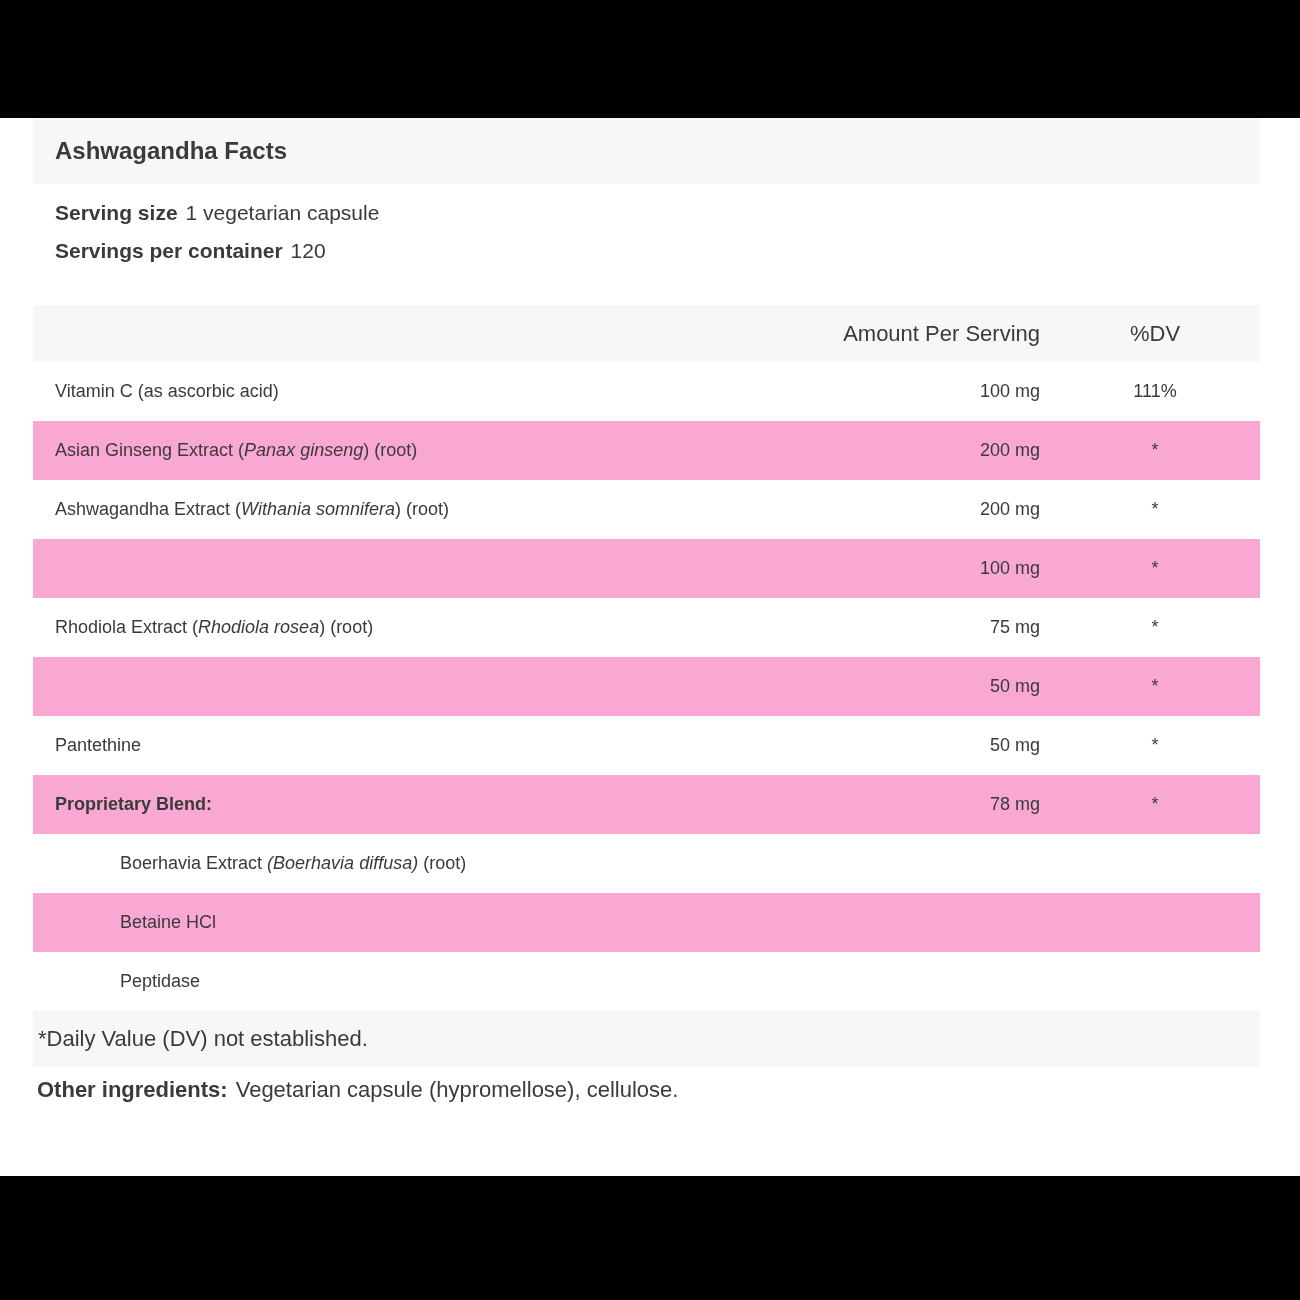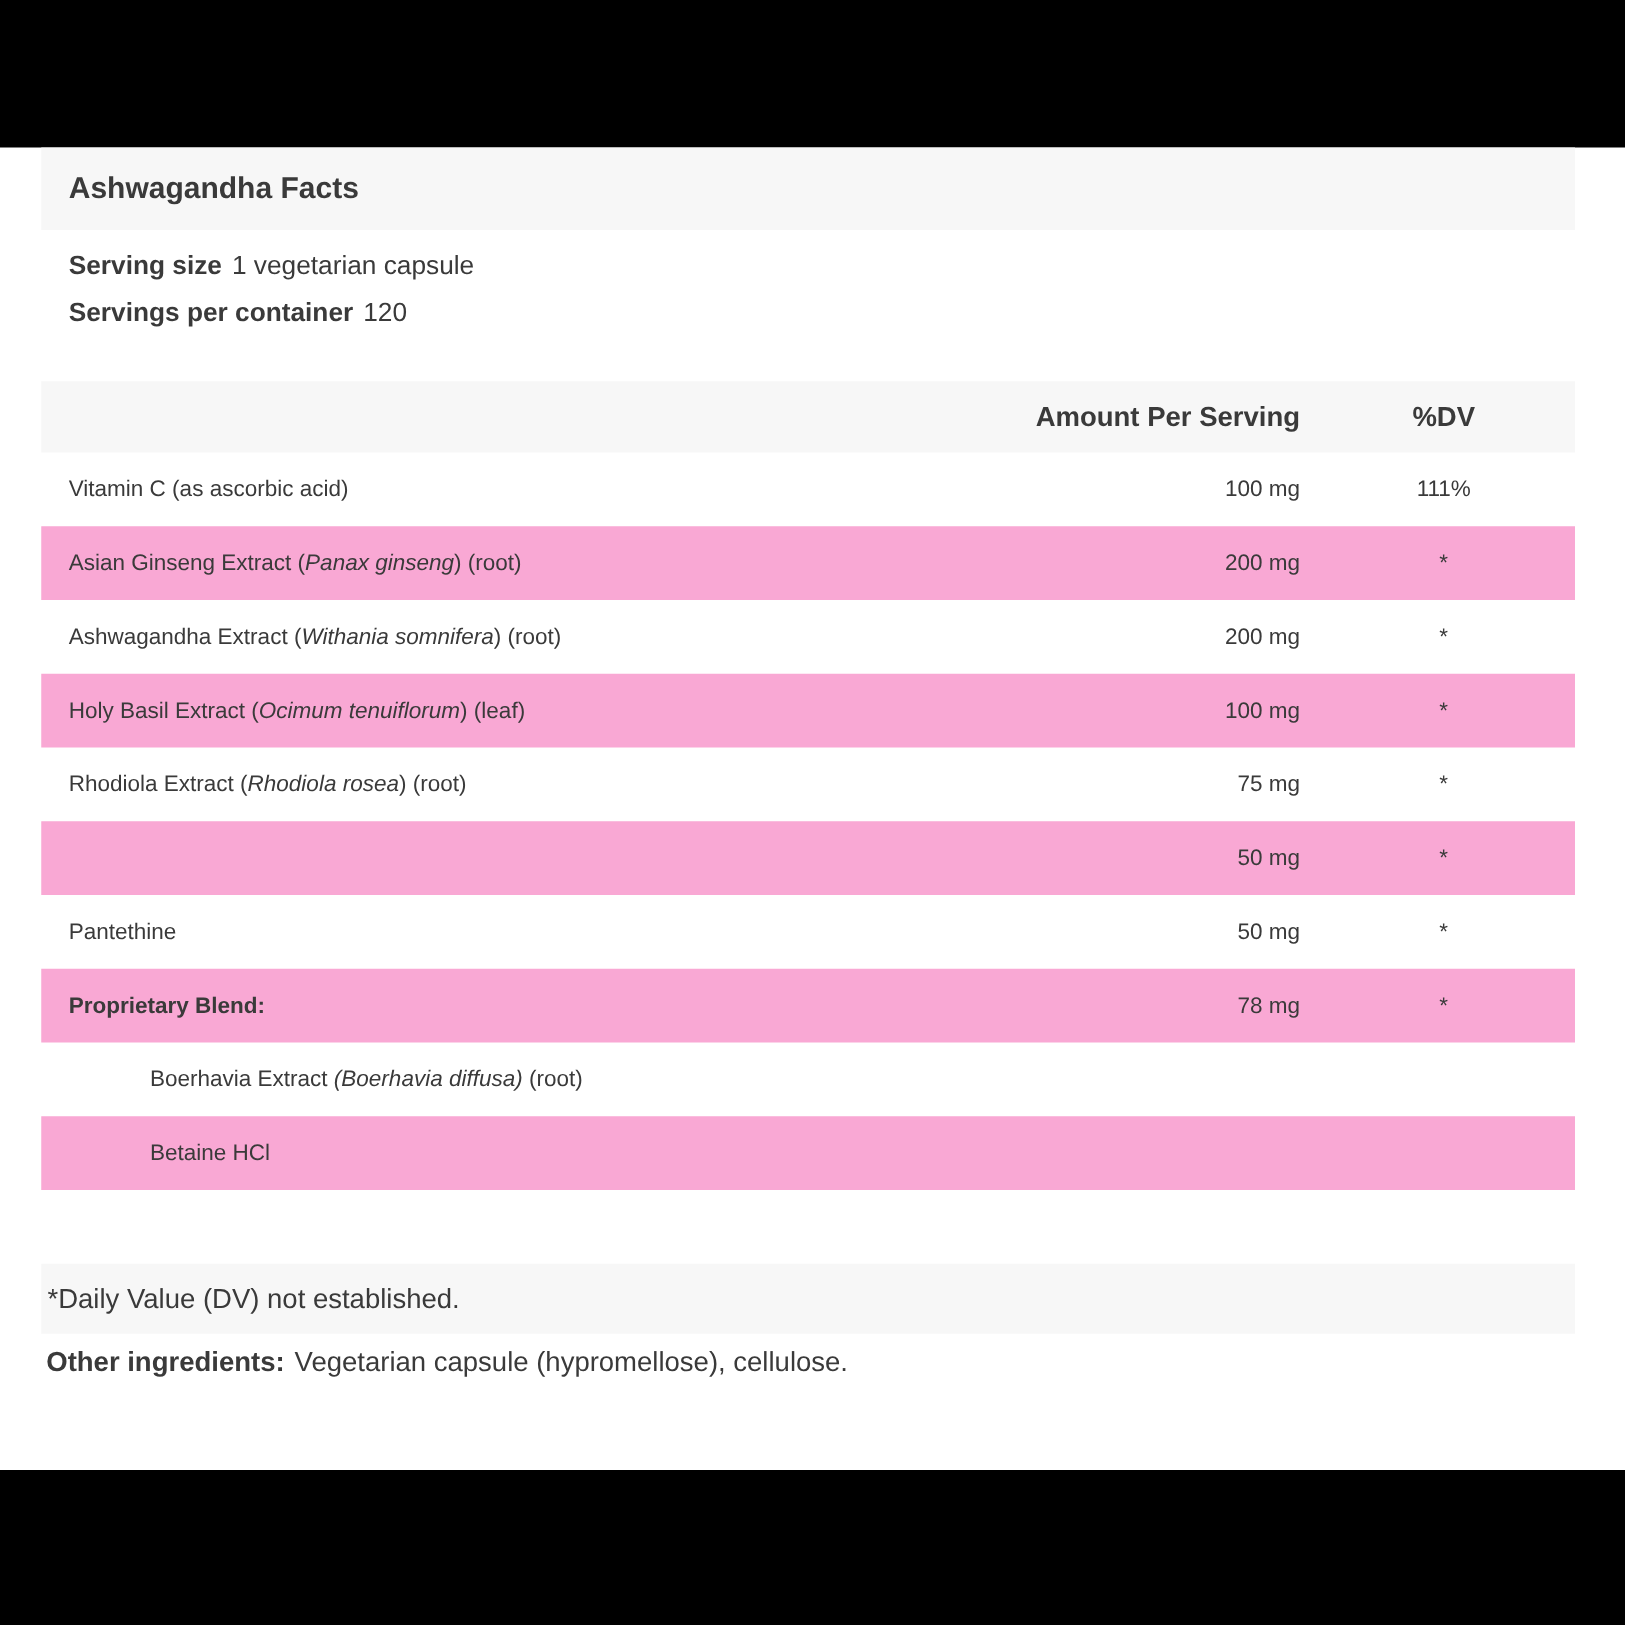--- a/index.html
+++ b/index.html
@@ -24,21 +24,21 @@
   }
   #serv1{top:196px}
   #serv2{top:234px}
   .blabel{font-weight:bold;margin-right:8px}
 
   #headerband{
     position:absolute;left:33px;top:305px;width:1227px;height:57px;
     background:#f7f7f7;
   }
   .hcell{position:absolute;top:0;height:100%;display:flex;align-items:center;
-    font-size:22px;font-weight:bold}
+    font-size:22px;font-weight:normal}
   #amount-header{right:220px;justify-content:flex-end}
   #dv-header{left:972px;width:300px;justify-content:center}
 
   #tablebody{position:absolute;left:33px;top:362px;width:1227px}
   .trow{position:relative;height:59px}
   .trow.shaded{background:#f9a8d4}
   .cell{position:absolute;top:0;height:100%;display:flex;align-items:center;
     font-size:18px;white-space:pre}
   .cell.name{left:22px}
   .cell.name.indent{left:87px}
@@ -90,21 +90,20 @@
       <div class="cell name"><span>Asian Ginseng Extract (</span><i>Panax ginseng</i><span>) (root)</span></div>
       <div class="cell amount">200 mg</div>
       <div class="cell dv">*</div>
     </div>
     <div class="trow">
       <div class="cell name"><span>Ashwagandha Extract (</span><i>Withania somnifera</i><span>) (root)</span></div>
       <div class="cell amount">200 mg</div>
       <div class="cell dv">*</div>
     </div>
     <div class="trow shaded">
-      <div class="cell name"><span>Holy Basil Extract (</span><i>Ocimum tenuiflorum</i><span>) (leaf)</span></div>
       <div class="cell amount">100 mg</div>
       <div class="cell dv">*</div>
     </div>
     <div class="trow">
       <div class="cell name"><span>Rhodiola Extract (</span><i>Rhodiola rosea</i><span>) (root)</span></div>
       <div class="cell amount">75 mg</div>
       <div class="cell dv">*</div>
     </div>
     <div class="trow shaded">
       <div class="cell amount">50 mg</div>
@@ -123,20 +122,25 @@
     <div class="trow">
       <div class="cell name indent"><span>Boerhavia Extract </span><i>(Boerhavia diffusa)</i><span> (root)</span></div>
       <div class="cell amount"></div>
       <div class="cell dv"></div>
     </div>
     <div class="trow shaded">
       <div class="cell name indent"><span>Betaine HCl</span></div>
       <div class="cell amount"></div>
       <div class="cell dv"></div>
     </div>
+    <div class="trow">
+      <div class="cell name indent"><span>Peptidase</span></div>
+      <div class="cell amount"></div>
+      <div class="cell dv"></div>
+    </div>
   </div>
 
 <div id="footnote">
   <span class="txt">*Daily Value (DV) not established.</span>
 </div>
 
 <div id="otheringredients">
   <span class="blabel">Other ingredients:</span>
   <span>Vegetarian capsule (hypromellose), cellulose.</span>
 </div>

